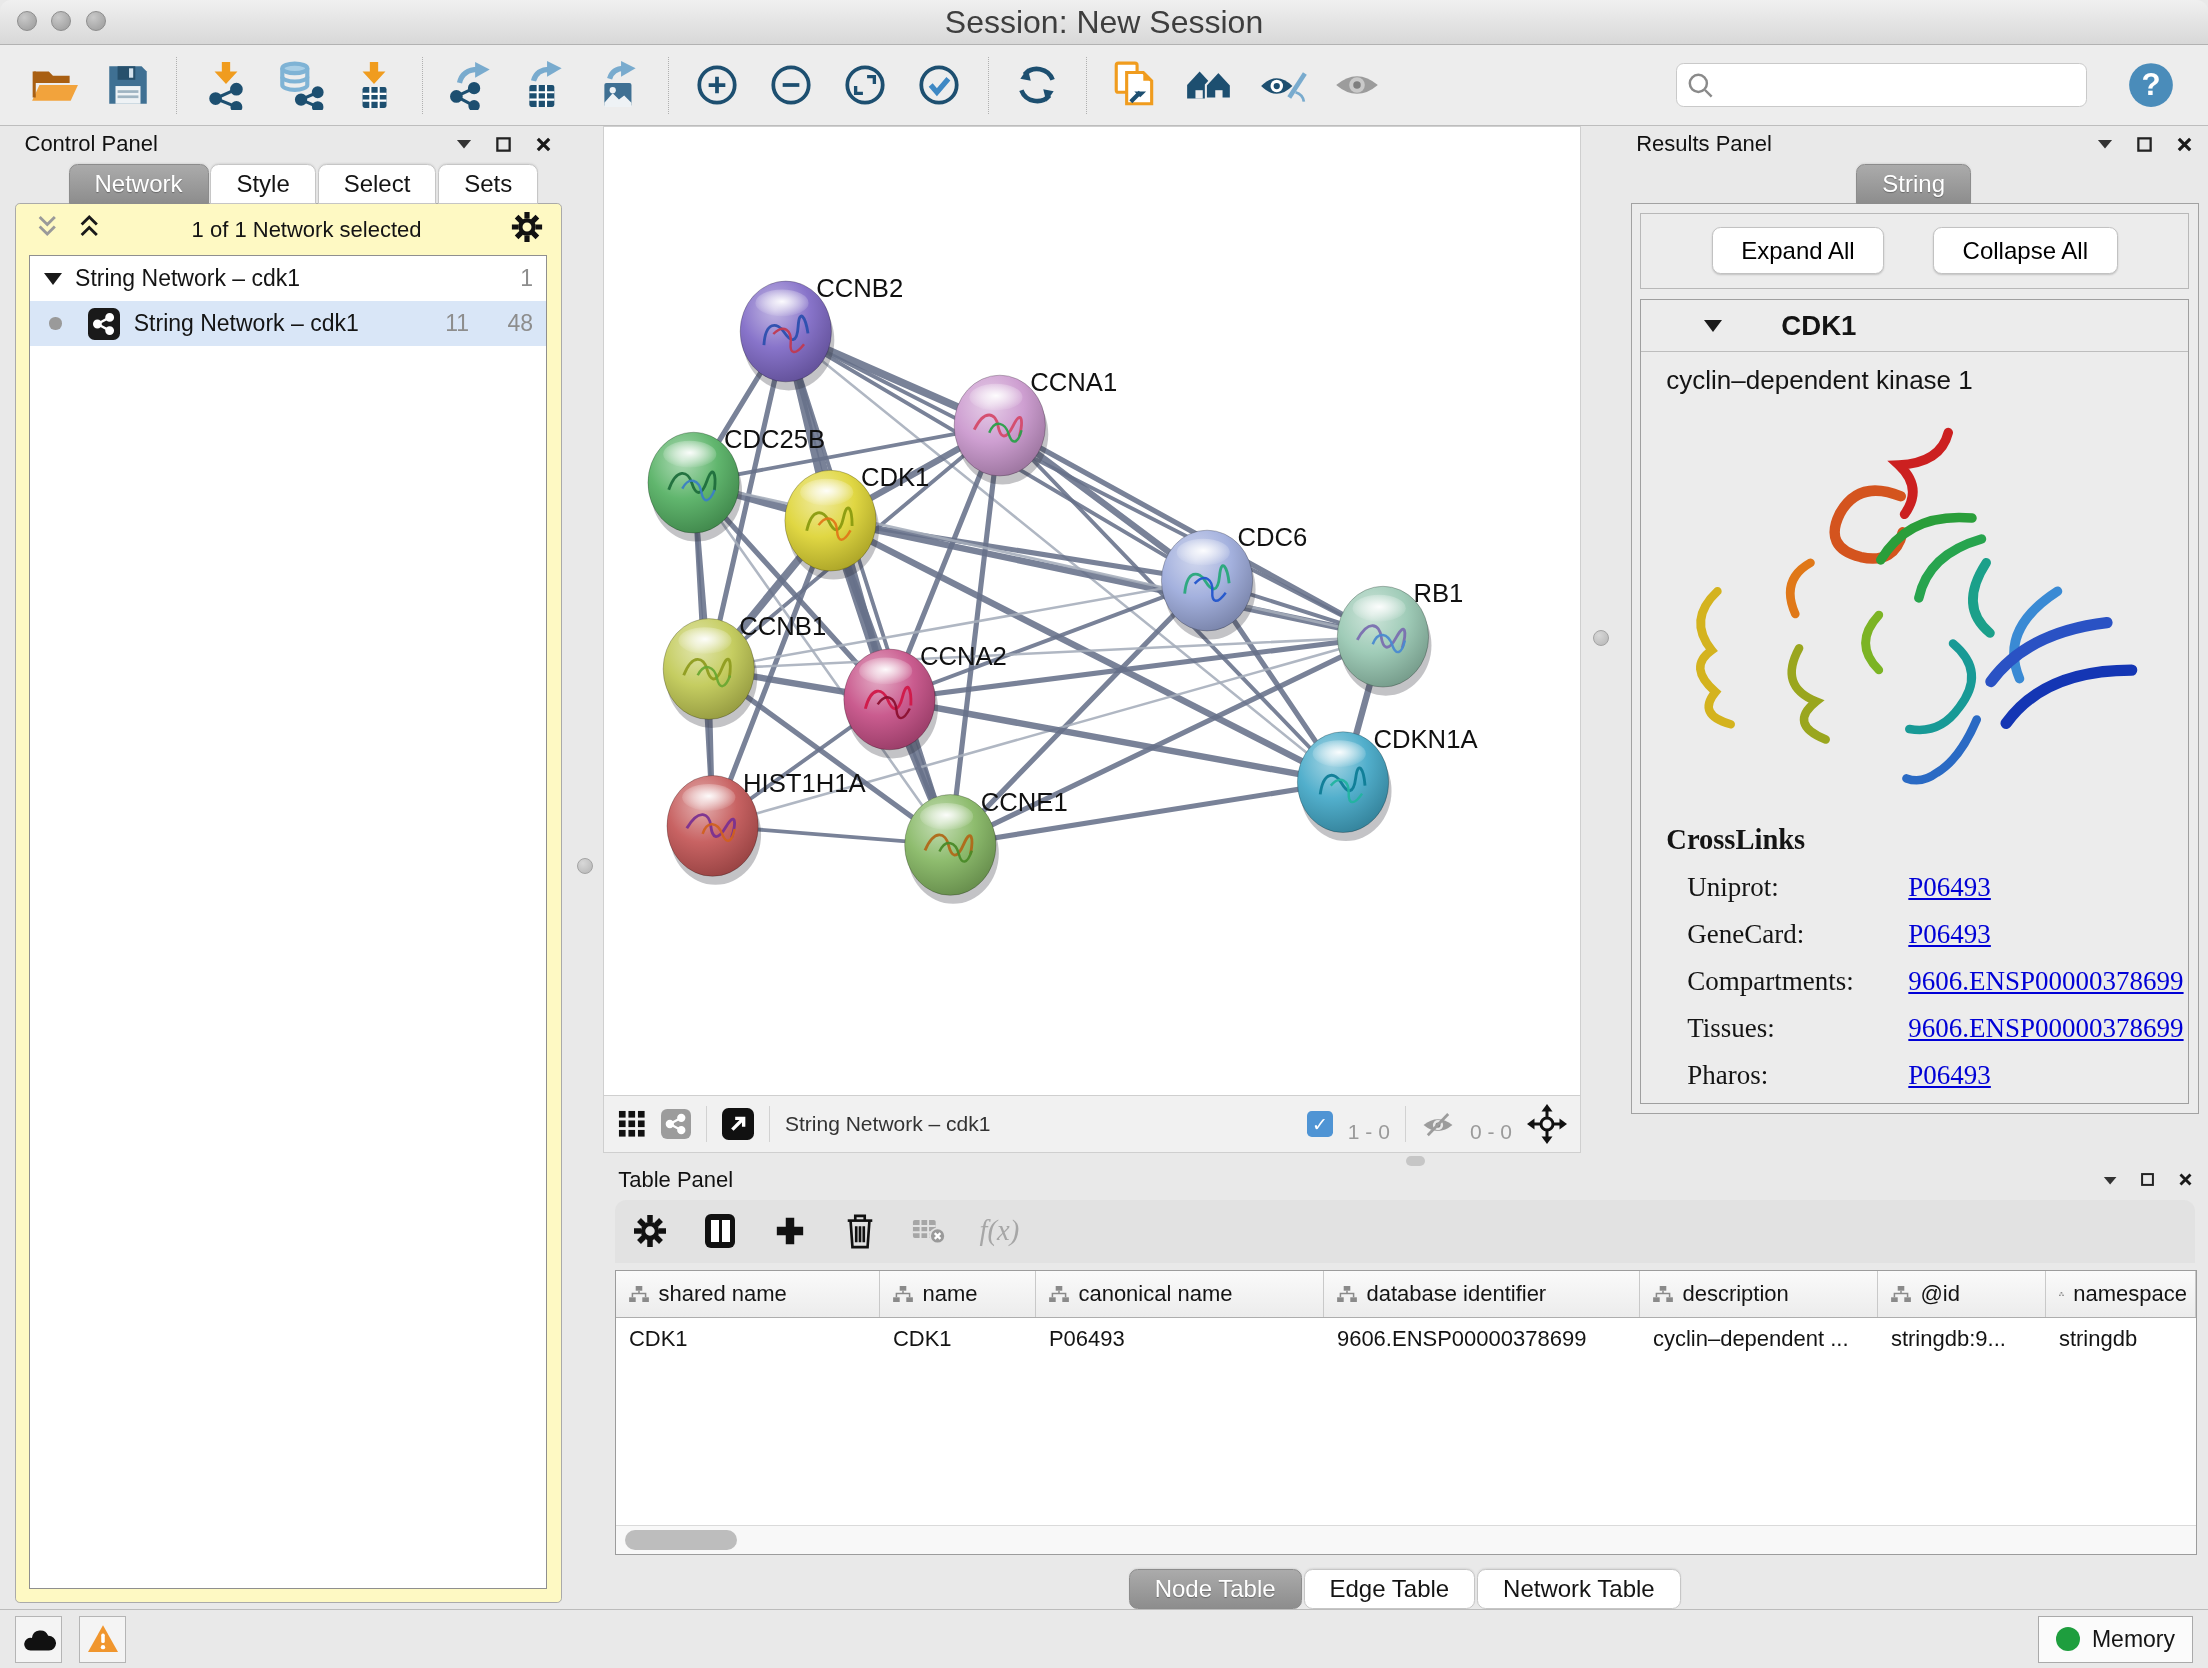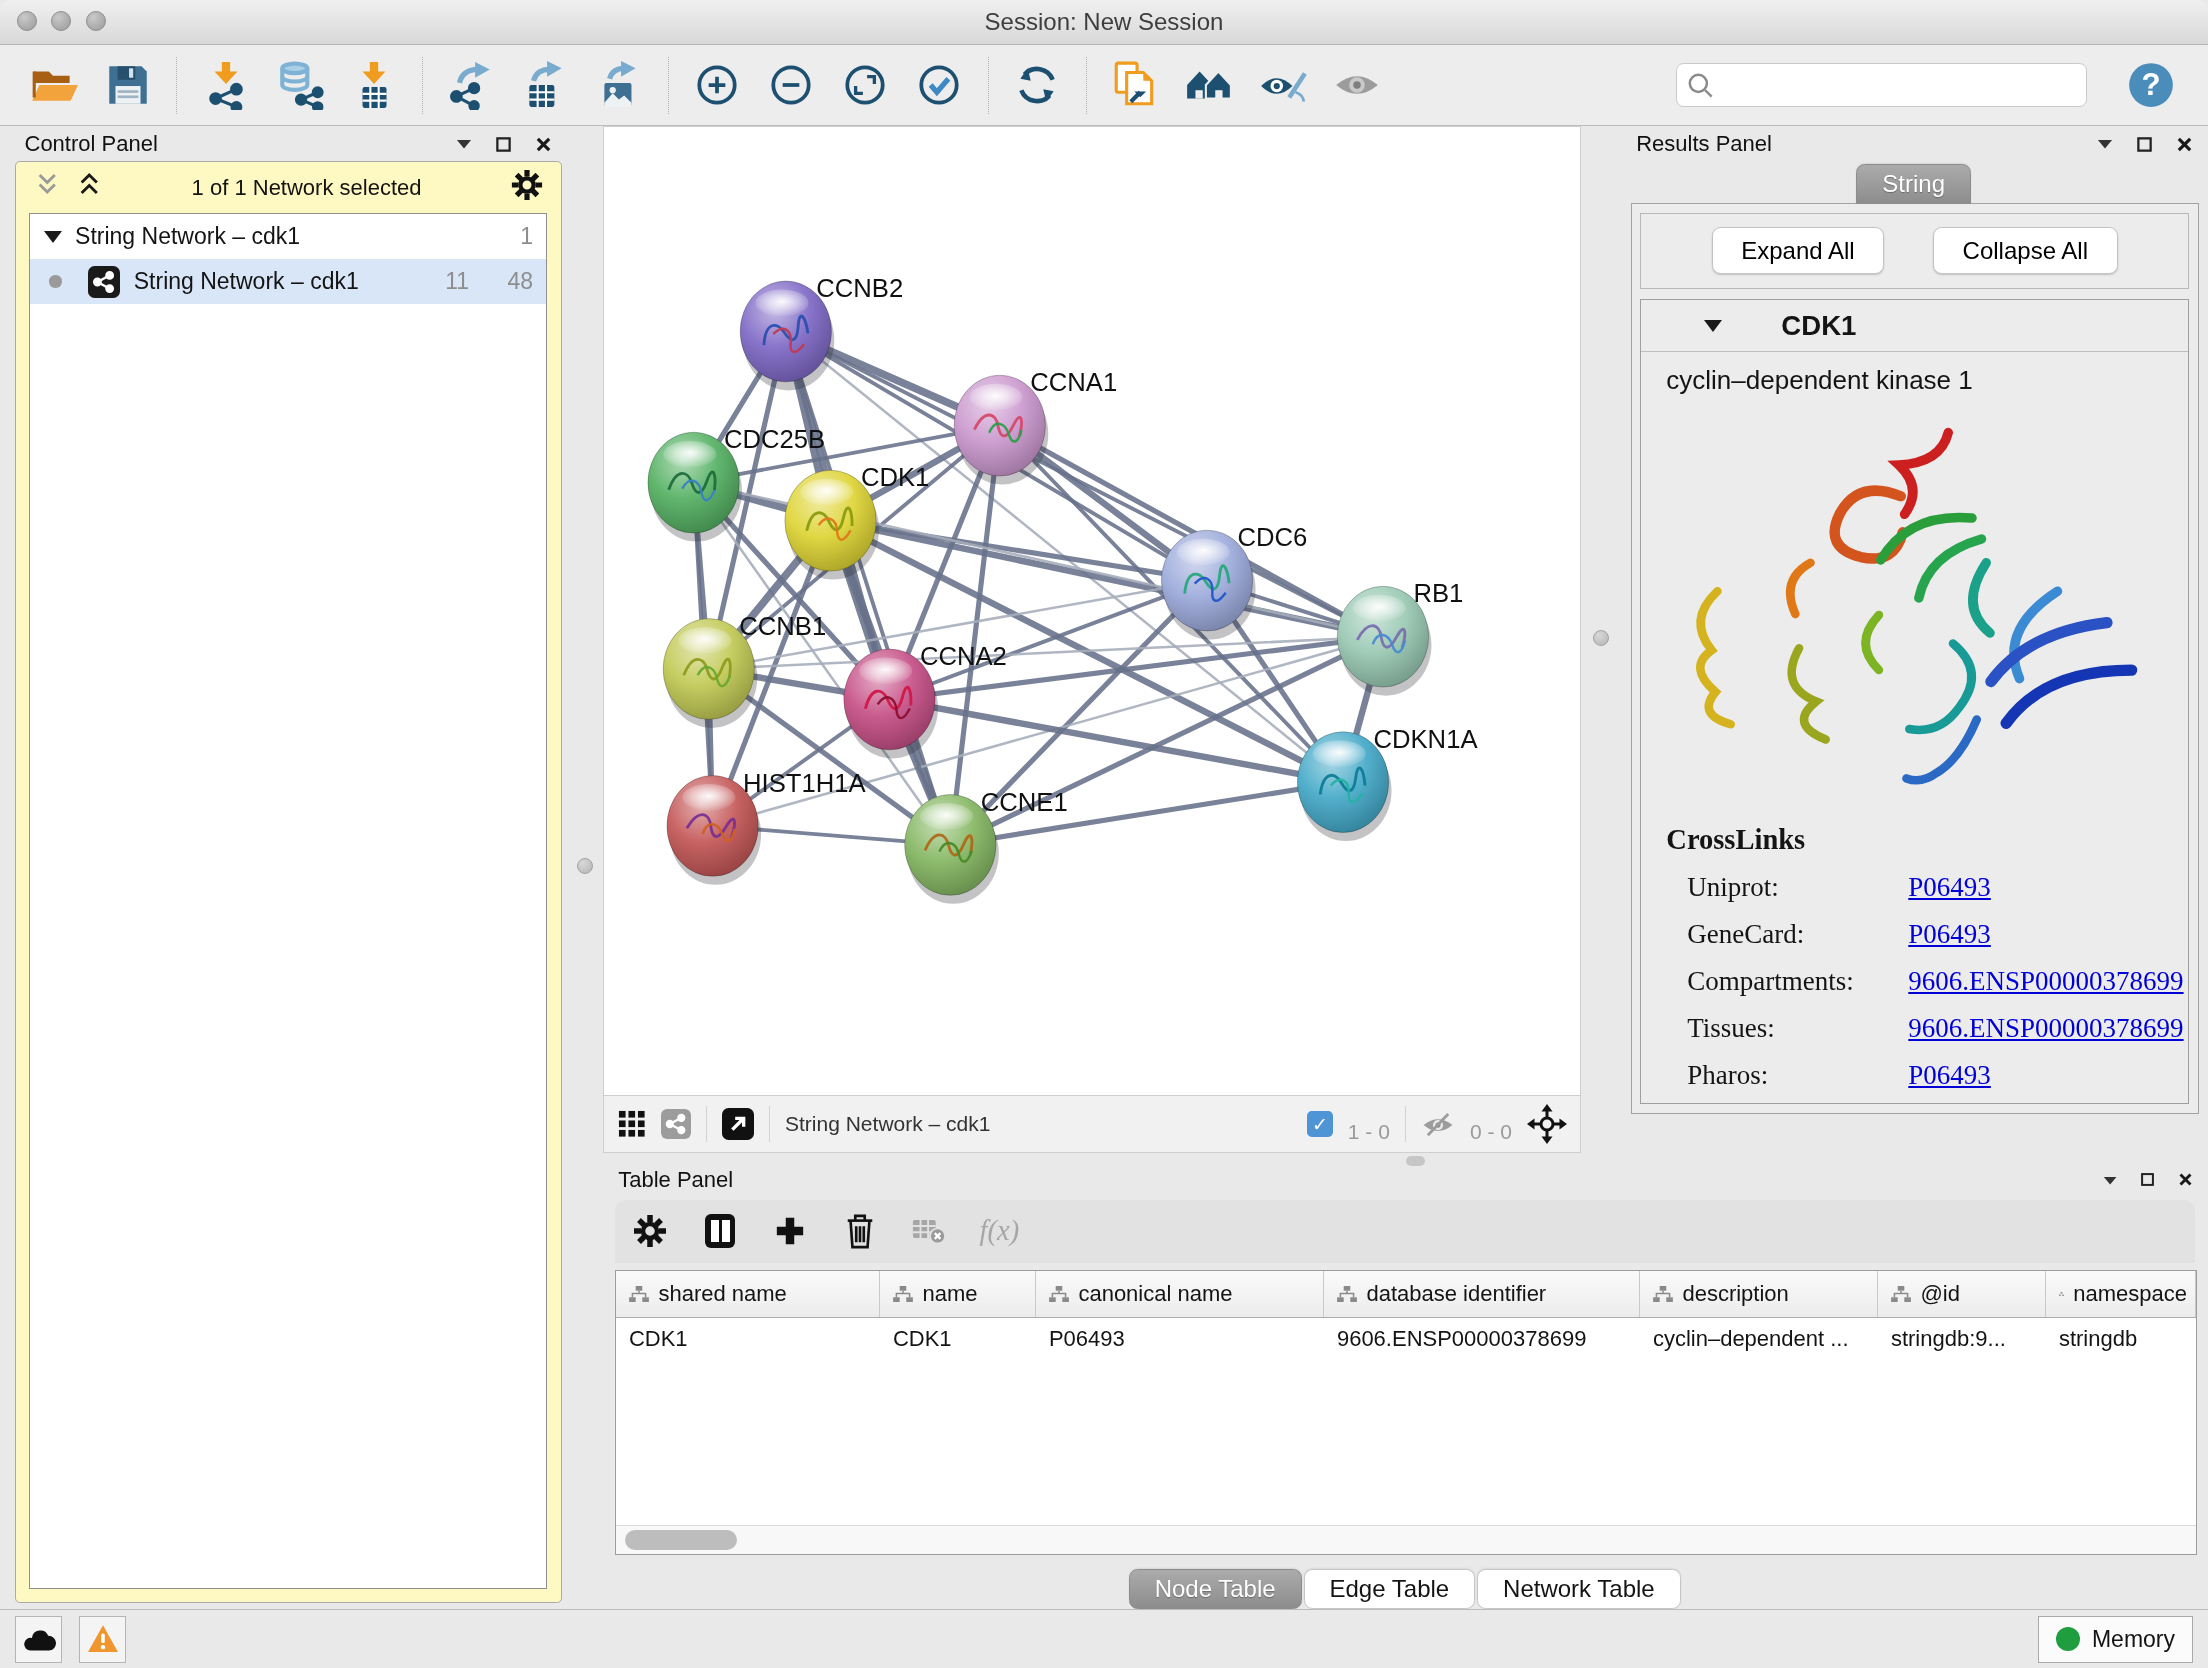--- a/index.html
+++ b/index.html
@@ -7,21 +7,21 @@
        font-family:"Liberation Sans","DejaVu Sans",sans-serif;color:#141414;overflow:hidden;}
   svg text{font-family:"Liberation Sans","DejaVu Sans",sans-serif;}
 
   
   .titlebar{position:absolute;top:0;left:0;right:0;height:44px;
     background:linear-gradient(#f0f0f0,#d8d8d8);border-bottom:1px solid #b2b2b2;
     border-radius:11.4px 11.4px 0 0;}
   .traffic{position:absolute;left:17px;top:11.4px;display:flex;gap:14.3px;}
   .traffic span{width:20px;height:20px;border-radius:50%;
     background:radial-gradient(circle at 35% 30%,#c9c9c9,#999);border:1px solid #8d8d8d;box-sizing:border-box;}
-  .wtitle{text-align:center;line-height:44px;font-size:24px;color:#3e3e3e;}
+  .wtitle{text-align:center;line-height:44px;font-size:32px;color:#3e3e3e;}
 
   
   .toolbar{position:absolute;top:45px;left:0;right:0;height:81px;background:#ededed;
     border-bottom:1px solid #bdbdbd;display:flex;align-items:center;padding:0 17px;box-sizing:border-box;}
   .tool{width:53px;height:55px;margin:0 10.5px;display:flex;align-items:center;justify-content:center;cursor:pointer;}
   .tool svg{width:50px;height:50px;}
   .sep{height:57px;border-left:1.9px dotted #b0b0b0;margin:0 11.4px;}
   .searchbox{margin-left:auto;width:411px;height:44px;background:#fff;border:1.9px solid #c9c9c9;
     border-radius:7.6px;display:flex;align-items:center;padding:0 9.5px;box-sizing:border-box;}
   .searchbox input{border:none;outline:none;flex:1;font-size:22px;background:transparent;}
@@ -325,20 +325,26 @@
           <svg width="17" height="17" viewBox="0 0 18 18">
             <rect x="2.5" y="2.5" width="13" height="13" fill="none" stroke="#222" stroke-width="2.4"></rect>
           </svg>
         </span>
       <span class="mini">
           <svg width="17" height="17" viewBox="0 0 18 18">
             <path d="M3 3l12 12M15 3L3 15" stroke="#1a1a1a" stroke-width="3.4"></path>
           </svg>
         </span>
     </div>
+    <div class="tabrow cp-tabs" id="cp-tabs">
+        <div class="tab sel">Network</div>
+        <div class="tab">Style</div>
+        <div class="tab">Select</div>
+        <div class="tab">Sets</div>
+      </div>
     <div class="cp-body">
       <div class="cp-toolbar">
         <span class="mini" style="margin:0;"><svg width="28.5" height="27" viewBox="0 0 30 28">
               <path d="M7 4l8 8 8-8M7 14l8 8 8-8" stroke="#9a9a9a" stroke-width="3" fill="none"></path>
             </svg></span>
         <span class="mini" style="margin:0;"><svg width="28.5" height="27" viewBox="0 0 30 28">
               <path d="M7 12l8-8 8 8M7 23l8-8 8 8" stroke="#1a1a1a" stroke-width="3" fill="none"></path>
             </svg></span>
         <span class="summary">1 of 1 Network selected</span>
         <span class="mini" style="margin:0;"><svg width="34" height="34" viewBox="0 0 36 36">

